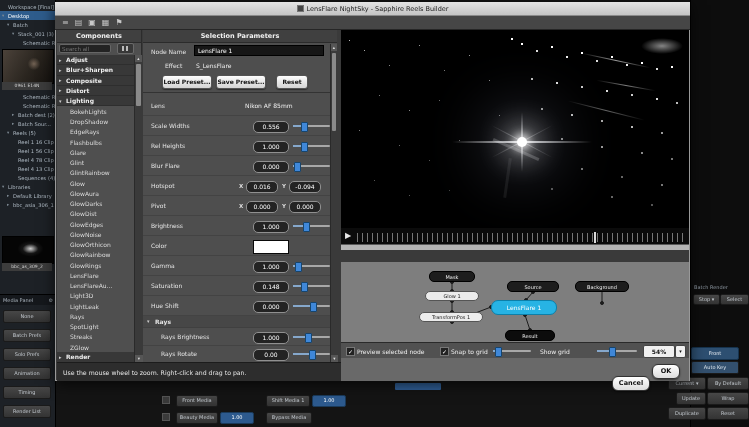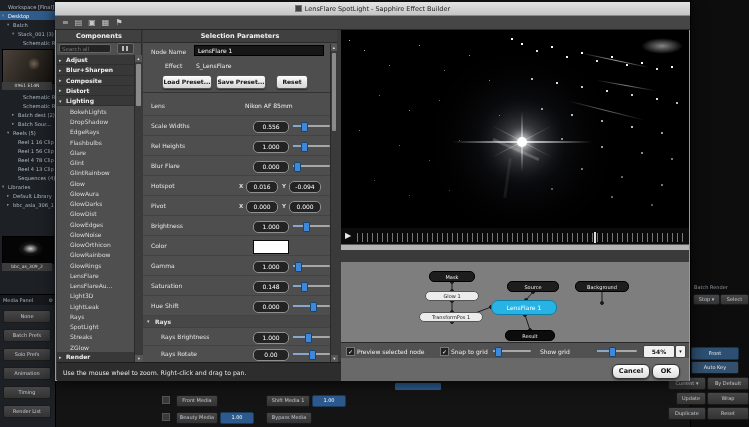--- a/index.html
+++ b/index.html
@@ -227,21 +227,21 @@
   <div class="r btnf" style="left:668px;top:377px;width:36px;height:11px;line-height:10px;">Current ▾</div>
   <div class="r btnf" style="left:707px;top:377px;width:40px;height:11px;line-height:10px;">By Default</div>
   <div class="r btnf" style="left:676px;top:392px;width:28px;height:11px;line-height:10px;">Update</div>
   <div class="r btnf" style="left:707px;top:392px;width:40px;height:11px;line-height:10px;">Wrap</div>
   <div class="r btnf" style="left:668px;top:407px;width:36px;height:11px;line-height:10px;">Duplicate</div>
   <div class="r btnf" style="left:707px;top:407px;width:40px;height:11px;line-height:10px;">Reset</div>
 
   <div class="r dlg"></div>
   <div class="r titlebar" style="width:635px;">
     <span class="ticon"></span>
-    <span class="ttext">LensFlare SpotLight - Sapphire Effect Builder</span>
+    <span class="ttext">LensFlare NightSky - Sapphire Reels Builder</span>
   </div>
   <div class="r toolbar">
     <span class="tbico">≡</span>
     <span class="tbico">▤</span>
     <span class="tbico">▣</span>
     <span class="tbico">▦</span>
     <span class="tbico">⚑</span>
   </div>
 
   <div class="r params">
@@ -584,17 +584,17 @@
     <div class="slider r" style="left:256px;top:4px;width:40px;">
       <span class="trk"></span>
         <span class="fill" style="width:12px;"></span>
         <span class="knob" style="left:12px;"></span>
       </div>
     <div class="zpill r" style="left:302px;top:2px;width:30px;height:11px;line-height:11px;">54%</div>
     <div class="zpill r" style="left:334px;top:2px;width:9px;height:11px;line-height:11px;font-size:5px;">▾</div>
   </div>
 
   <div class="r okrow">
-    <div class="okbtn r" style="left:271px;top:6px;width:36px;height:13px;line-height:13px;">Cancel</div>
+    <div class="okbtn r" style="left:271px;top:18px;width:36px;height:13px;line-height:13px;">Cancel</div>
     <div class="okbtn r" style="left:311px;top:6px;width:26px;height:13px;line-height:13px;">OK</div>
   </div>
 
 </div>
 
 </body></html>

